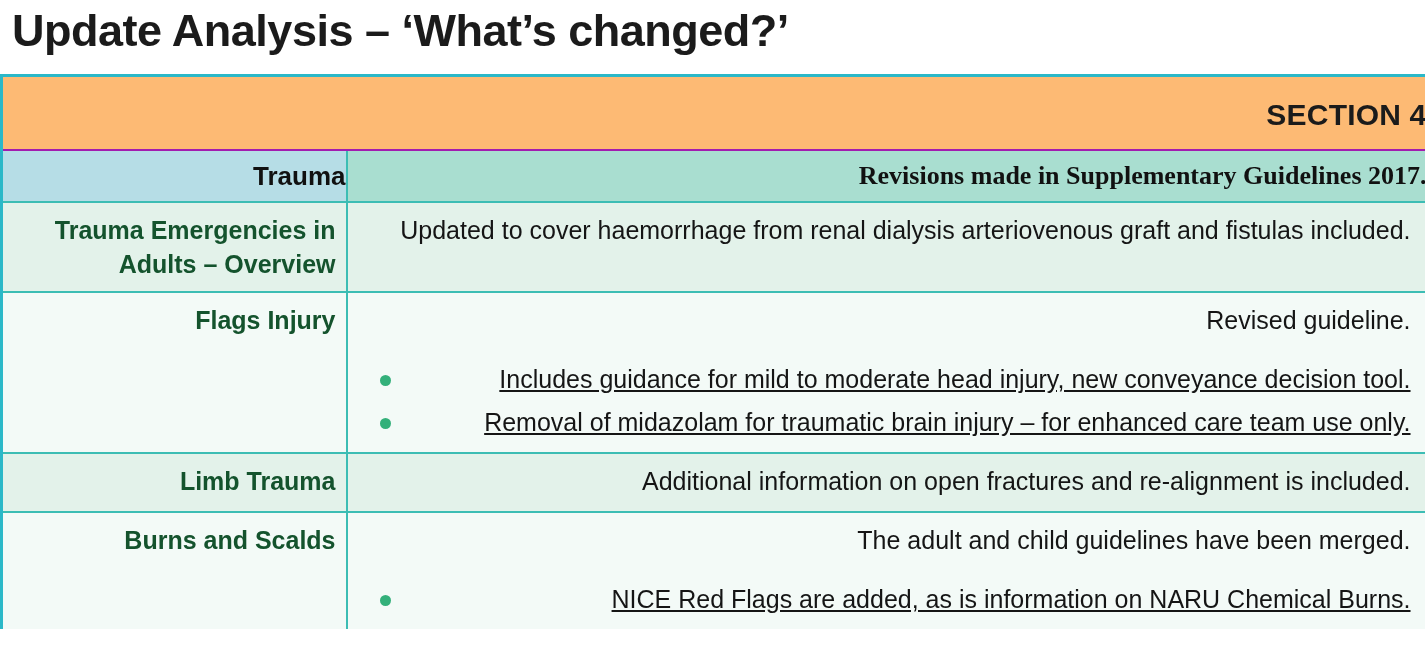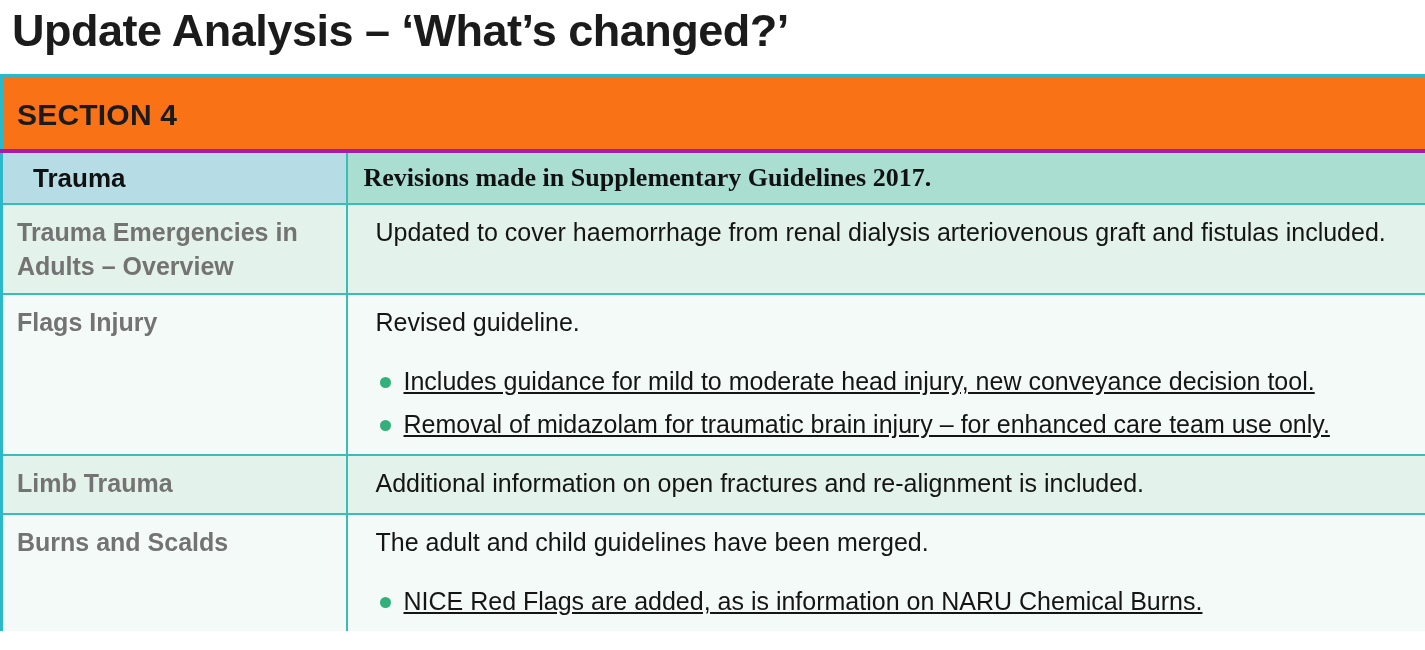--- a/index.html
+++ b/index.html
@@ -12,20 +12,21 @@
     height: 650px;
     font-family: "Liberation Sans", sans-serif;
     overflow: hidden;
   }
   .page {
     position: relative;
     width: 1425px;
     height: 607px;
     background: #ffffff;
     box-sizing: border-box;
+    text-align: right;
   }
 
   
   .page-title {
     position: absolute;
     left: 12px;
     top: 0px;
     height: 72px;
     line-height: 62px;
     font-size: 45px;
@@ -49,23 +50,23 @@
   .update-table td, .update-table th {
     vertical-align: top;
     padding: 0;
     margin: 0;
   }
   .col-left  { width: 345px; }
   .col-right { width: 1080px; }
 
   
   .section-band td {
-    background: #f97316;
+    background: #fdba74;
     height: 72px;
-    border-bottom: 4px solid #a21caf;
+    border-bottom: 2px solid #a21caf;
   }
   .section-band .section-label {
     font-size: 30px;
     font-weight: bold;
     color: #1b1b1b;
     padding: 21px 0 0 14px;
     letter-spacing: 0.2px;
   }
 
   
@@ -97,21 +98,21 @@
     border-right: 2px solid #3cbdb4;
   }
   .tint-mint .cell-left,
   .tint-mint .cell-right { background: #e3f2ea; }
   .tint-pale .cell-left,
   .tint-pale .cell-right { background: #f3faf7; }
 
   .row-title {
     font-size: 25px;
     font-weight: bold;
-    color: #737373;
+    color: #14532d;
     line-height: 34px;
     padding: 10px 10px 10px 14px;
   }
   .cell-body {
     font-size: 25px;
     color: #151515;
     line-height: 35px;
     padding: 10px 16px 12px 28px;
   }
   .cell-body p {

